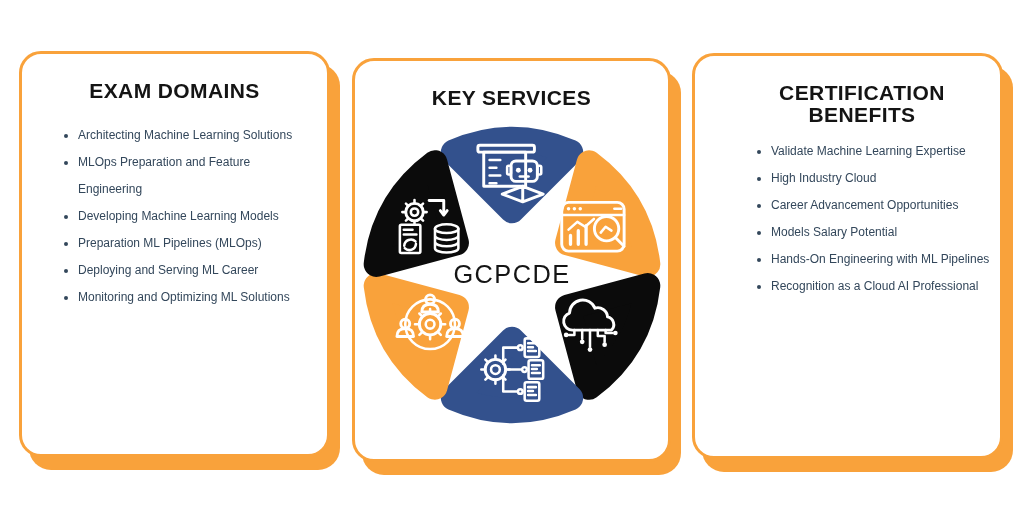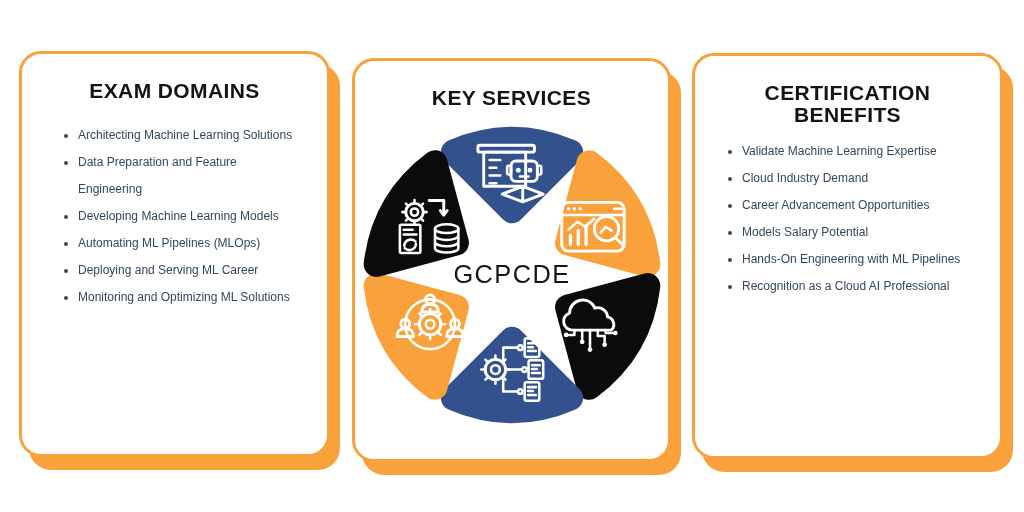--- a/index.html
+++ b/index.html
@@ -9,21 +9,21 @@
 
   .card {
     position:absolute;
     background:var(--white,#fff);
     border:3px solid var(--orange,#F9A23B);
     border-radius:22px;
     box-shadow:10px 13px 0 0 var(--orange,#F9A23B);
   }
   .card-left  { left:19px;  top:51px; width:311px; height:406px; }
   .card-mid   { left:352px; top:58px; width:319px; height:404px; }
-  .card-right { left:692px; top:53px; width:311px; height:406px; }
+  .card-right { left:692px; top:53px; width:311px; height:406px;padding-left:29px; }
 
   .card-title {
     margin-top:26px;
     text-align:center;
     font-size:21px;
     font-weight:700;
     letter-spacing:0.4px;
     color:var(--title,#141414);
     line-height:22px;
   }
@@ -57,23 +57,23 @@
 </style>
 </head>
 <body>
 
 <div class="stage">
 
   <section class="card card-left">
     <h2 class="card-title">EXAM DOMAINS</h2>
     <ul class="benefits">
       <li>Architecting Machine Learning Solutions</li>
-      <li>Data Preparation and Feature Engineering</li>
+      <li>MLOps Preparation and Feature Engineering</li>
       <li>Developing Machine Learning Models</li>
-      <li>Automating ML Pipelines (MLOps)</li>
+      <li>Preparation ML Pipelines (MLOps)</li>
       <li>Deploying and Serving ML Career</li>
       <li>Monitoring and Optimizing ML Solutions</li>
     </ul>
   </section>
 
   <section class="card card-mid">
     <h2 class="card-title">KEY SERVICES</h2>
 
     <svg class="flower" width="312" height="312" viewBox="-160 -160 320 320">
 
@@ -166,21 +166,21 @@
       </g>
 
       <text class="center-label" x="0" y="8">GCPCDE</text>
     </svg>
   </section>
 
   <section class="card card-right">
     <h2 class="card-title">CERTIFICATION BENEFITS</h2>
     <ul class="benefits">
       <li>Validate Machine Learning Expertise</li>
-      <li>Cloud Industry Demand</li>
+      <li>High Industry Cloud</li>
       <li>Career Advancement Opportunities</li>
       <li>Models Salary Potential</li>
       <li>Hands-On Engineering with ML Pipelines</li>
       <li>Recognition as a Cloud AI Professional</li>
     </ul>
   </section>
 
 </div>
 
 </body></html>

